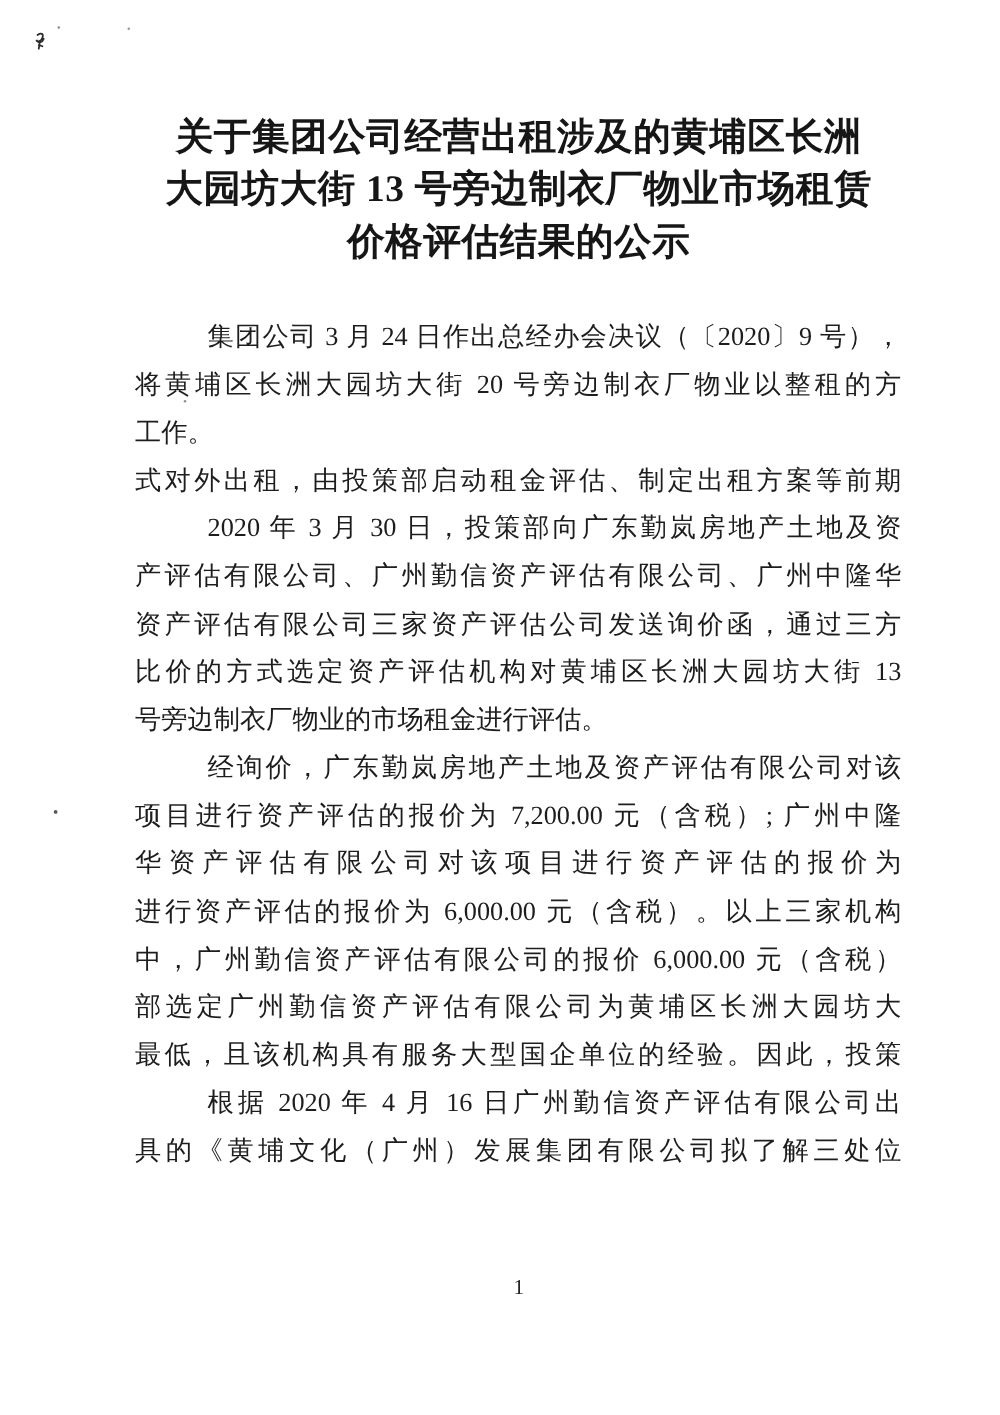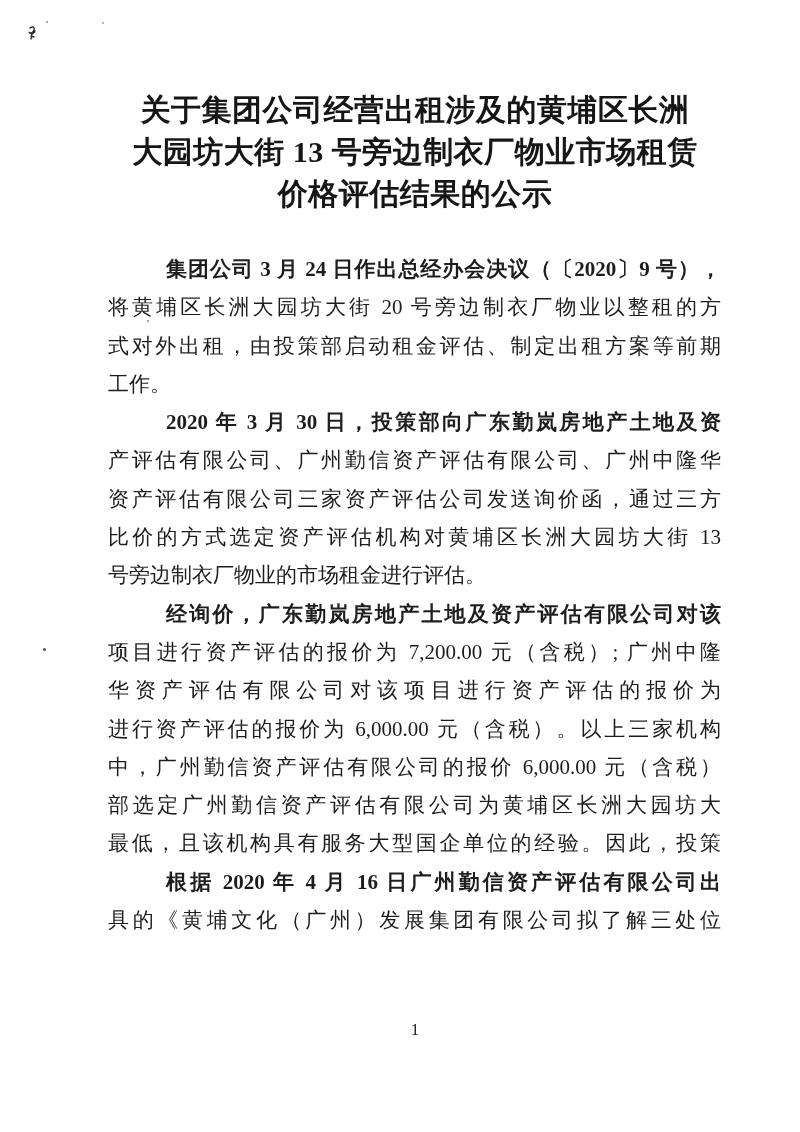--- a/index.html
+++ b/index.html
@@ -39,21 +39,21 @@
   }
   .para { margin: 0; padding: 0; }
   .line {
     text-align: justify;
     text-align-last: justify;
     text-justify: inter-character;
     white-space: normal;
     height: 38.3px;
     overflow: visible;
   }
-  .line.ind { text-indent: 58px; font-weight: bold; }
+  .line.ind { text-indent: 58px; }
   .line.end { text-align-last: left; }
   
   .page-number {
     position: absolute;
     top: 1020px; left: 0;
     width: 800px;
     text-align: center;
     font-size: 17px;
     color: #222222;
   }
@@ -86,22 +86,22 @@
     <div>关于集团公司经营出租涉及的黄埔区长洲</div>
     <div>大园坊大街 13 号旁边制衣厂物业市场租赁</div>
     <div>价格评估结果的公示</div>
   </h1>
 
   <div class="doc-body">
 
     <div class="para">
       <div class="line ind">集团公司 3 月 24 日作出总经办会决议（〔2020〕9 号），</div>
       <div class="line">将黄埔区长洲大园坊大街 20 号旁边制衣厂物业以整租的方</div>
+      <div class="line end">工作。</div>
       <div class="line">式对外出租，由投策部启动租金评估、制定出租方案等前期</div>
-      <div class="line end">工作。</div>
     </div>
 
     <div class="para">
       <div class="line ind">2020 年 3 月 30 日，投策部向广东勤岚房地产土地及资</div>
       <div class="line">产评估有限公司、广州勤信资产评估有限公司、广州中隆华</div>
       <div class="line">资产评估有限公司三家资产评估公司发送询价函，通过三方</div>
       <div class="line">比价的方式选定资产评估机构对黄埔区长洲大园坊大街 13</div>
       <div class="line end">号旁边制衣厂物业的市场租金进行评估。</div>
     </div>
 

